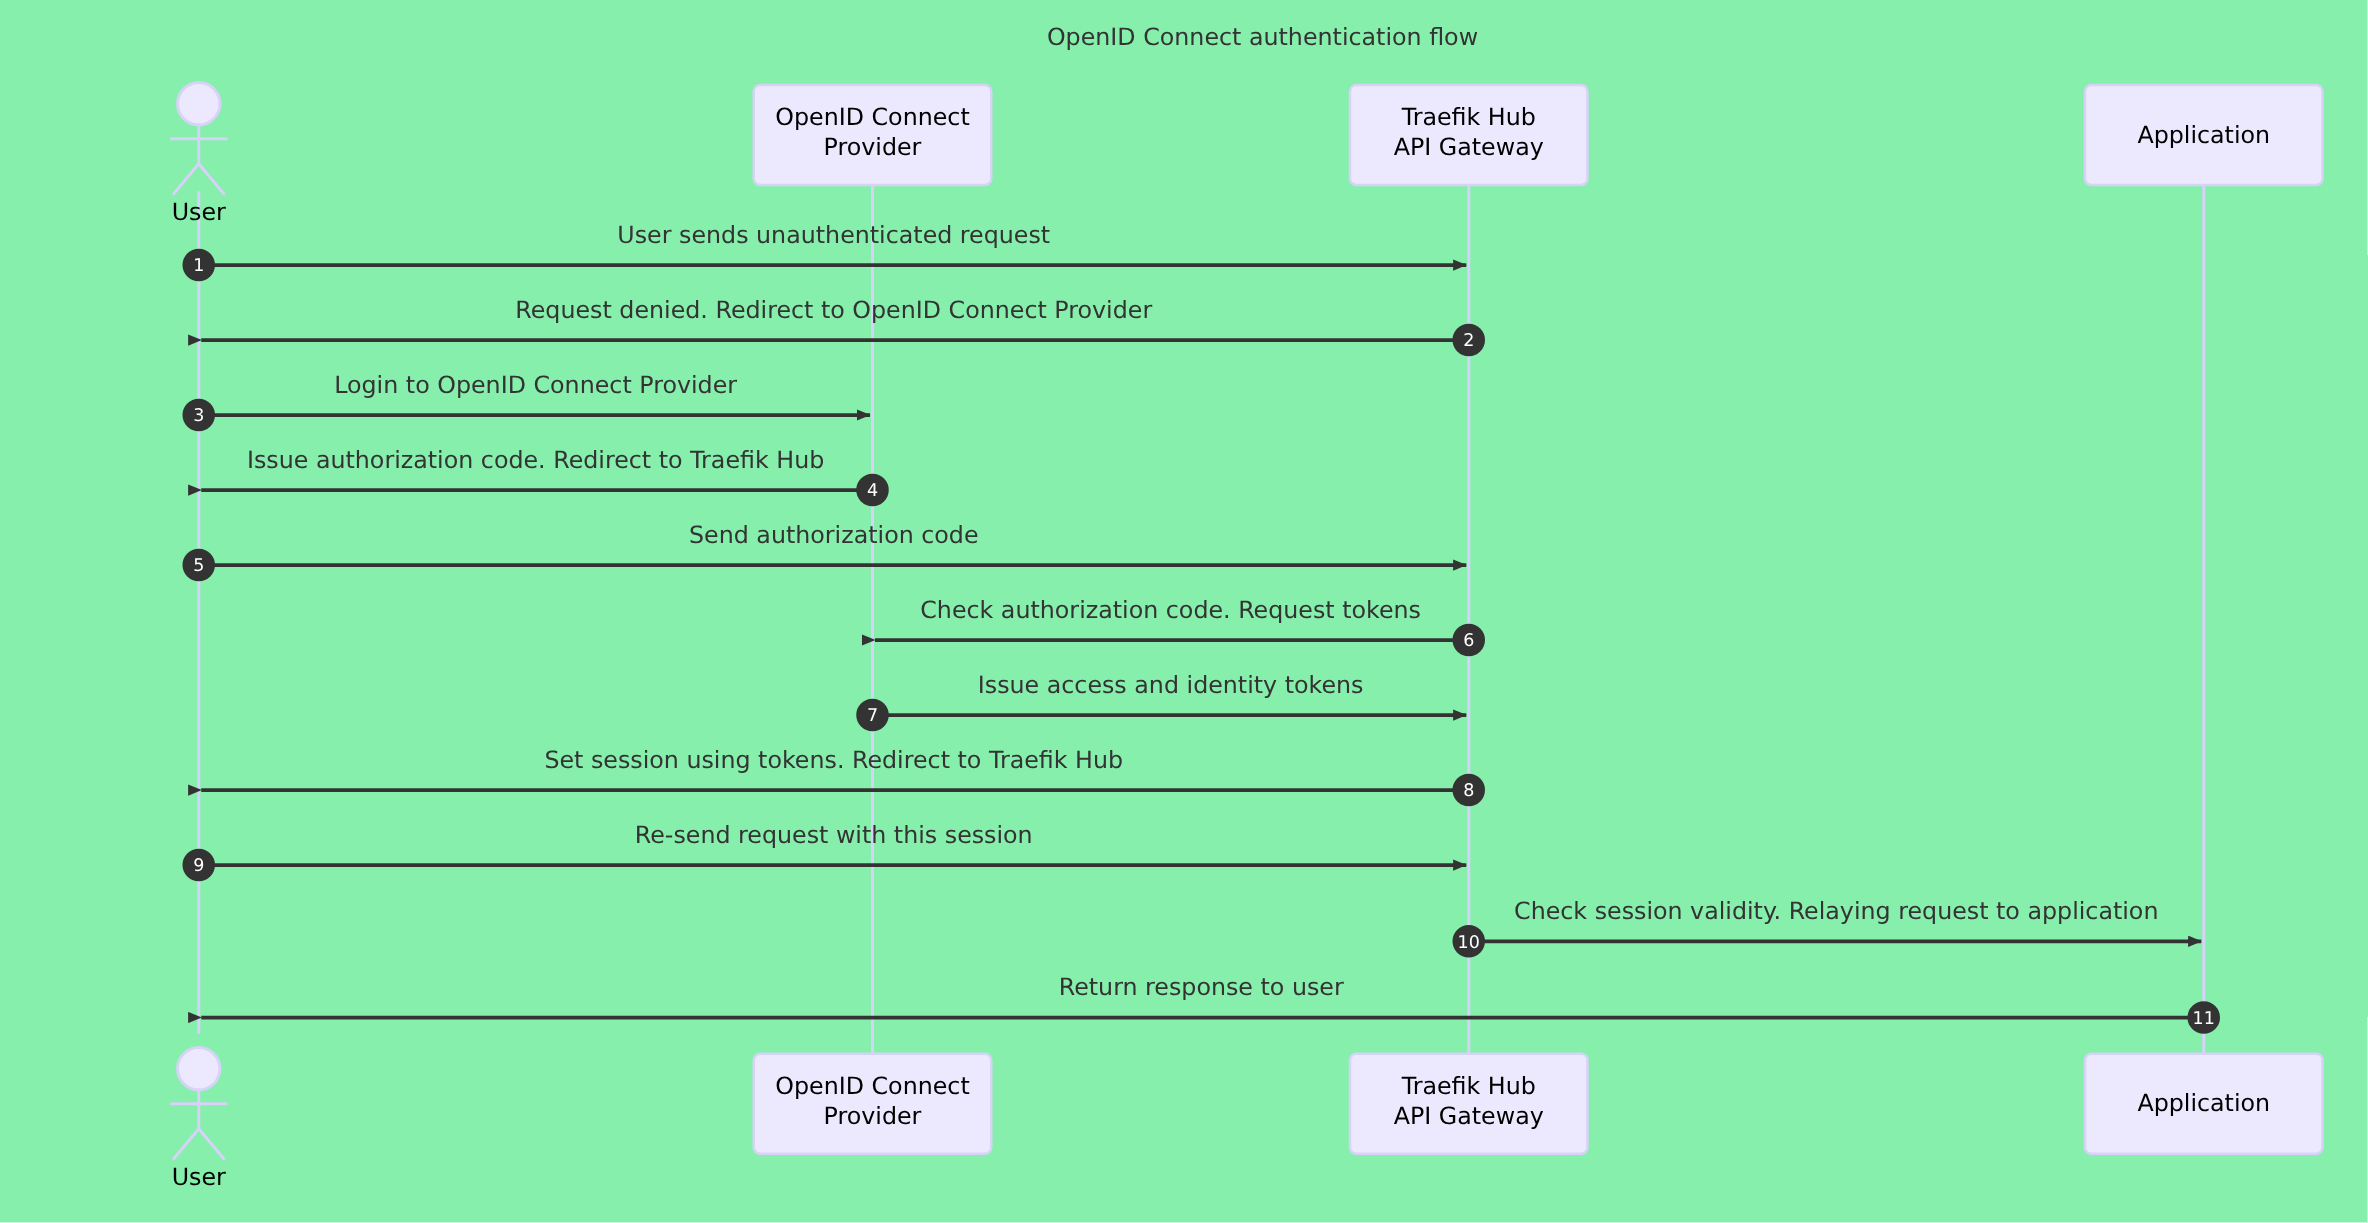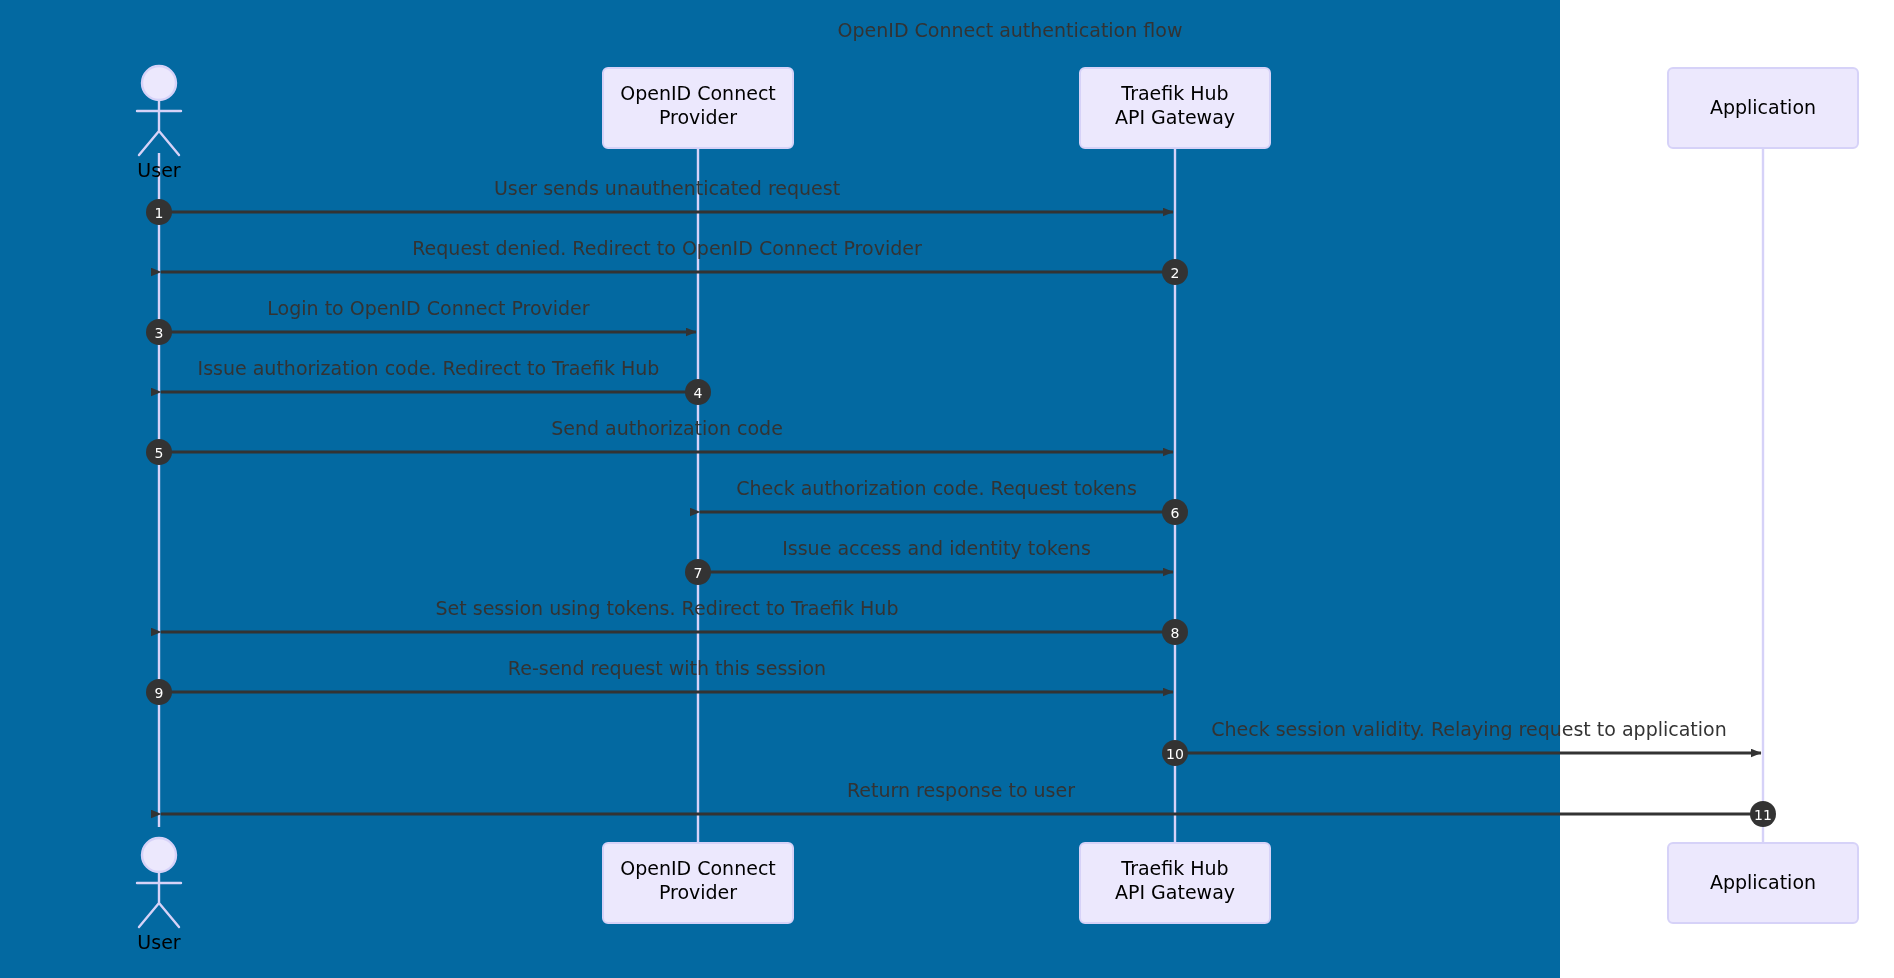--- a/index.html
+++ b/index.html
@@ -8,23 +8,23 @@
     background: #ffffff;
   }
   body {
     width: 1894px;
     height: 978px;
     overflow: hidden;
     font-family: "DejaVu Sans", "Liberation Sans", sans-serif;
   }
   #diagram-root {
     position: relative;
-    width: 1560px;
+    width: 1894px;
     height: 978px;
-    background: #0369a1;
+    background: #86efac;
   }
   svg#seq-svg {
     display: block;
     width: 1894px;
     height: 978px;
   }
   .diagram-title {
     font-family: "DejaVu Sans", "Liberation Sans", sans-serif;
     font-size: 19px;
     fill: #333333;

